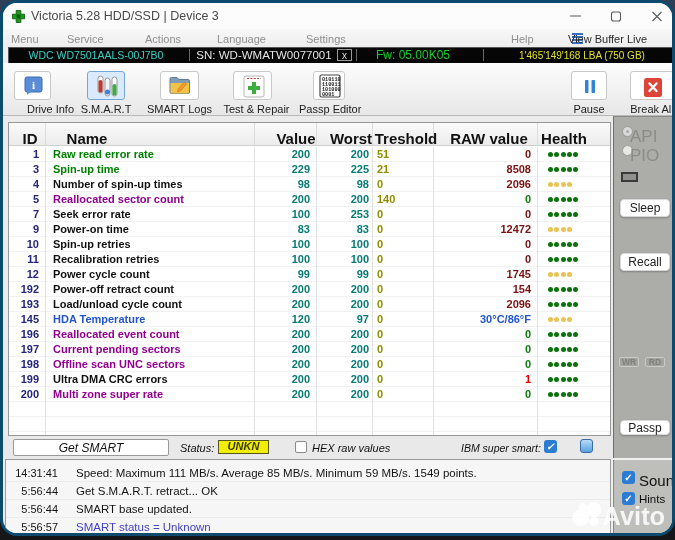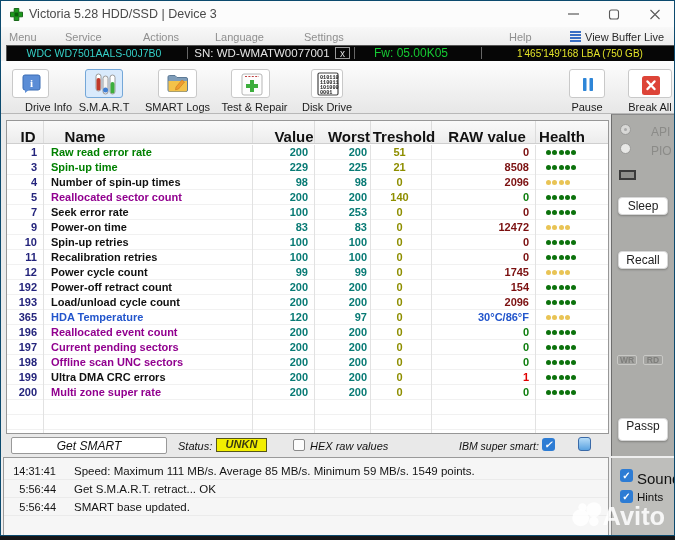--- a/index.html
+++ b/index.html
@@ -1,18 +1,18 @@
 <!DOCTYPE html>
 <html><head>
 <meta charset="utf-8">
 <style>
 * { margin:0; padding:0; box-sizing:border-box; }
 body { width:675px; height:540px; overflow:hidden; font-family:"Liberation Sans", sans-serif; background:linear-gradient(#2e3f58,#23232a 60%,#161618); }
 #root { position:relative; width:675px; height:540px; overflow:hidden; }
-#win { position:absolute; left:0; top:0; width:675px; height:536px; border-radius:0; background:#efefef; border:1px solid #0c4a6e; overflow:hidden; }
+#win { position:absolute; left:0; top:0; width:675px; height:536px; border-radius:17px; background:#efefef; border:3px solid #0c4a6e; overflow:hidden; }
 .abs { position:absolute; }
 
 #titlebar { left:0; top:0; width:100%; height:26px; background:#fcfcfc; }
 #title-text { left:28px; top:6px; font-size:12.5px; color:#4a4a4a; }
 
 #menubar { left:0; top:26px; width:100%; height:18px; background:linear-gradient(#f8f8f8,#ededed); }
 .menuitem { top:4px; font-size:11px; color:#8f8f8f; }
 
 #blackbar { left:5px; top:44px; width:671px; height:33px; background:#060606; border:1px solid #555;padding-left:39px; }
 .bseg { top:0; height:14px; line-height:15px; text-align:center; white-space:nowrap; }
@@ -26,33 +26,33 @@
 #mainbg { left:0; top:113px; width:100%; height:320px; background:#ebebeb; }
 #tablepanel { left:5px; top:119px; width:603px; height:314px; background:#fff; border:1px solid #979797; }
 #thead { position:absolute; left:0; top:0; width:100%; height:23px; background:linear-gradient(#fafafa,#ececec); border-bottom:1px solid #cfcfcf; }
 .hcell { position:absolute; top:7px; font-size:15px; font-weight:bold; color:#111; white-space:nowrap; transform:translateX(-50%); }
 .vline { position:absolute; top:0; bottom:0; width:1px; background:#e2e2e2; }
 .row { position:absolute; left:0; width:100%; height:15px; border-bottom:1px solid #f1f1f1; font-weight:bold; font-size:11px; line-height:15px; }
 .c-id { position:absolute; left:0px; width:30px; text-align:right; color:#24247c; }
 .c-name { position:absolute; left:44px; }
 .c-val { position:absolute; left:254px; width:47px; text-align:right; color:#087a74; }
 .c-wor { position:absolute; left:313px; width:47px; text-align:right; color:#087a74; }
-.c-tre { position:absolute; left:368px; width:49px; text-align:center; color:#8e8e00; }
+.c-tre { position:absolute; left:368px; width:49px; text-align:left; color:#8e8e00; }
 .c-raw { position:absolute; left:422px; width:100px; text-align:right; }
 .c-hea { position:absolute; left:539px; top:5px; display:flex; gap:1.3px; }
 .dot { width:5px; height:5px; border-radius:50%; }
 .dg { background:#0c720c; }
 .dy { background:#e9c455; }
 .n-green { color:#008000; } .n-purple { color:#91008f; } .n-black { color:#111; } .n-blue { color:#2255cc; }
 .r-mar { color:#7b1010; } .r-green { color:#0e7e0e; } .r-red { color:#e00000; } .r-blue { color:#2255cc; }
 
 #rightpanel { left:610px; top:113px; width:65px; height:342px; background:#acaca9; border-left:1px solid #6e6e6e; border-top:1px solid #8a8a8a;}
 .radio { position:absolute; left:8px; width:11px; height:11px; border-radius:50%; background:#d8d8d6; border:1px solid #9a9a98; }
 .radio .rdot { position:absolute; left:3px; top:3px; width:3px; height:3px; border-radius:50%; background:#aaa; }
-.rplabel { position:absolute; left:39px; font-size:12px; color:#8b8b88; }
+.rplabel { position:absolute; left:16px; font-size:17px; color:#8b8b88; }
 .rbtn { position:absolute; left:6px; width:50px; height:18px; background:#fff; border:1px solid #d8d8d8; border-radius:4px; font-size:12px; color:#222; text-align:center; line-height:17px; box-shadow:0 1px 2px rgba(0,0,0,0.25); }
 .sbtn { position:absolute; width:20px; height:10px; background:#a3a3a0; border:1px solid #c9c9c6; border-radius:2px; font-size:8.5px; font-weight:bold; color:#7e7e7b; text-align:center; line-height:9px; }
 
 #statusrow { left:0; top:433px; width:610px; height:23px; background:#e9e9e9;font-style:italic; }
 #getsmart { left:10px; top:3px; width:156px; height:17px; background:#fff; border:1px solid #999; border-radius:2px; text-align:center; font-size:12px; color:#111; line-height:16px; }
 #unkn { left:215px; top:4px; width:51px; height:14px; background:#f2ee00; border:1.5px solid #55551a; font-size:11px; font-weight:bold; color:#3a3a10; text-align:center; line-height:11px; }
 .cb { position:absolute; width:12px; height:12px; background:#fdfdfd; border:1px solid #8a8a8a; border-radius:2px; }
 .cbblue { position:absolute; width:13px; height:13px; background:#2d7cd4; border-radius:3px; color:#fff; font-size:10px; font-weight:bold; text-align:center; line-height:13px; }
 
 #logarea { left:2px; top:456px; width:606px; height:79px; background:#f6f6f6; border:1px solid #9a9a9a; border-bottom:none; }
@@ -88,21 +88,21 @@
     <div class="abs menuitem" style="left:142px">Actions</div>
     <div class="abs menuitem" style="left:214px">Language</div>
     <div class="abs menuitem" style="left:303px">Settings</div>
     <div class="abs menuitem" style="left:508px">Help</div>
     <svg class="abs" style="left:569px;top:4px" width="11" height="11" viewBox="0 0 11 11">
       <rect x="0" y="0" width="11" height="2" fill="#3a6fc4"></rect>
       <rect x="0" y="3" width="11" height="2" fill="#3a6fc4"></rect>
       <rect x="0" y="6" width="11" height="2" fill="#3a6fc4"></rect>
       <rect x="0" y="9" width="11" height="2" fill="#3a6fc4"></rect>
     </svg>
-    <div class="abs menuitem" style="left:584px;color:#2a2a2a">View Buffer Live</div>
+    <div class="abs menuitem" style="left:565px;color:#2a2a2a">View Buffer Live</div>
   </div>
 
   <div class="abs" id="blackbar">
     <div class="abs bseg" style="left:0;width:174px;color:#35cfc6;font-size:10.5px">WDC WD7501AALS-00J7B0</div>
     <div class="abs bsep" style="left:180px"></div>
     <div class="abs bseg" style="left:181px;width:148px;color:#e4e4e4;font-size:11.5px">SN: WD-WMATW0077001</div>
     <div class="abs" style="left:328px;top:1px;width:15px;height:12px;border:1px solid #999;color:#ddd;font-size:10px;text-align:center;line-height:11px;">x</div>
     <div class="abs bsep" style="left:347px"></div>
     <div class="abs bseg" style="left:341px;width:126px;color:#16cb33;font-size:12px">Fw: 05.00K05</div>
     <div class="abs bsep" style="left:474px"></div>
@@ -147,21 +147,21 @@
     <div class="abs tlabel" style="left:216px;width:75px">Test &amp; Repair</div>
     <div class="abs tbtn" style="left:310px;width:32px">
       <svg class="abs" style="left:5px;top:2px" width="22" height="24" viewBox="0 0 22 24">
         <rect x="1" y="1" width="20" height="22" rx="1.5" fill="#fff" stroke="#444" stroke-width="1.2"></rect>
         <text x="3" y="6.8" font-size="5.2" font-weight="bold" fill="#222" font-family="Liberation Mono">010110</text>
         <text x="3" y="12" font-size="5.2" font-weight="bold" fill="#222" font-family="Liberation Mono">110011</text>
         <text x="3" y="17.2" font-size="5.2" font-weight="bold" fill="#222" font-family="Liberation Mono">101000</text>
         <text x="3" y="22.4" font-size="5.2" font-weight="bold" fill="#222" font-family="Liberation Mono">0001</text>
       </svg>
     </div>
-    <div class="abs tlabel" style="left:296px;width:60px">Disk Drive</div>
+    <div class="abs tlabel" style="left:296px;width:60px">Passp Editor</div>
     <div class="abs tbtn" style="left:568px;width:36px">
       <svg class="abs" style="left:12px;top:8px" width="13" height="13" viewBox="0 0 13 13">
         <rect x="1" y="0" width="3.5" height="13" rx="0.8" fill="#2e86d8"></rect>
         <rect x="7.5" y="0" width="3.5" height="13" rx="0.8" fill="#2e86d8"></rect>
       </svg>
     </div>
     <div class="abs tlabel" style="left:558px;width:56px">Pause</div>
     <div class="abs tbtn" style="left:627px;width:44px">
       <svg class="abs" style="left:13px;top:6px" width="18" height="19" viewBox="0 0 18 19">
         <rect x="0" y="0" width="18" height="19" rx="2.5" fill="#dd4438"></rect>
@@ -346,21 +346,21 @@
             <span class="c-raw r-mar">2096</span>
             <span class="c-hea">
               <span class="dot dg"></span>
               <span class="dot dg"></span>
               <span class="dot dg"></span>
               <span class="dot dg"></span>
               <span class="dot dg"></span>
             </span>
           </div>
           <div class="row" style="top:165px">
-            <span class="c-id">365</span>
+            <span class="c-id">145</span>
             <span class="c-name n-blue">HDA Temperature</span>
             <span class="c-val">120</span>
             <span class="c-wor">97</span>
             <span class="c-tre">0</span>
             <span class="c-raw r-blue">30°C/86°F</span>
             <span class="c-hea">
               <span class="dot dy"></span>
               <span class="dot dy"></span>
               <span class="dot dy"></span>
               <span class="dot dy"></span>
@@ -457,21 +457,21 @@
           <div class="rdot"></div>
         </div>
     <div class="rplabel" style="top:10px">API</div>
     <div class="radio" style="top:28px;background:#e8e8e6"></div>
     <div class="rplabel" style="top:29px">PIO</div>
     <div class="abs" style="left:7px;top:55px;width:17px;height:10px;background:#8f8f8c;border:2px solid #3a3a3a"></div>
     <div class="rbtn" style="top:82px">Sleep</div>
     <div class="rbtn" style="top:136px">Recall</div>
     <div class="sbtn" style="left:5px;top:240px">WR</div>
     <div class="sbtn" style="left:31px;top:240px">RD</div>
-    <div class="rbtn" style="top:303px;height:23px;line-height:14px">Passp</div>
+    <div class="rbtn" style="top:303px;height:15px;line-height:14px">Passp</div>
   </div>
 
   <div class="abs" id="statusrow">
     <div class="abs" id="getsmart">Get SMART</div>
     <div class="abs" style="left:177px;top:6px;font-size:11px;color:#111">Status:</div>
     <div class="abs" id="unkn">UNKN</div>
     <div class="cb" style="left:292px;top:5px"></div>
     <div class="abs" style="left:309px;top:6px;font-size:11px;color:#111">HEX raw values</div>
     <div class="abs" style="left:458px;top:6px;font-size:10.5px;color:#111">IBM super smart:</div>
     <div class="cbblue" style="left:541px;top:4px">✓</div>
@@ -484,20 +484,24 @@
           <span class="lmsg">Speed: Maximum 111 MB/s. Average 85 MB/s. Minimum 59 MB/s. 1549 points.</span>
         </div>
     <div class="logline" style="top:22px">
           <span class="ltime">5:56:44</span>
           <span class="lmsg">Get S.M.A.R.T. retract... OK</span>
         </div>
     <div class="logline" style="top:40px">
           <span class="ltime">5:56:44</span>
           <span class="lmsg">SMART base updated.</span>
         </div>
+    <div class="logline" style="top:58px;border-bottom:none">
+          <span class="ltime">5:56:57</span>
+          <span class="lmsg" style="color:#4343c8">SMART status = Unknown</span>
+        </div>
   </div>
 
   <div class="abs" id="brpanel">
     <div class="cbblue" style="left:8px;top:11px">✓</div>
     <div class="abs" style="left:25px;top:12px;font-size:15px;color:#111">Sound</div>
     <div class="cbblue" style="left:8px;top:32px">✓</div>
     <div class="abs" style="left:25px;top:33px;font-size:11.5px;color:#111">Hints</div>
   </div>
 </div>
 

